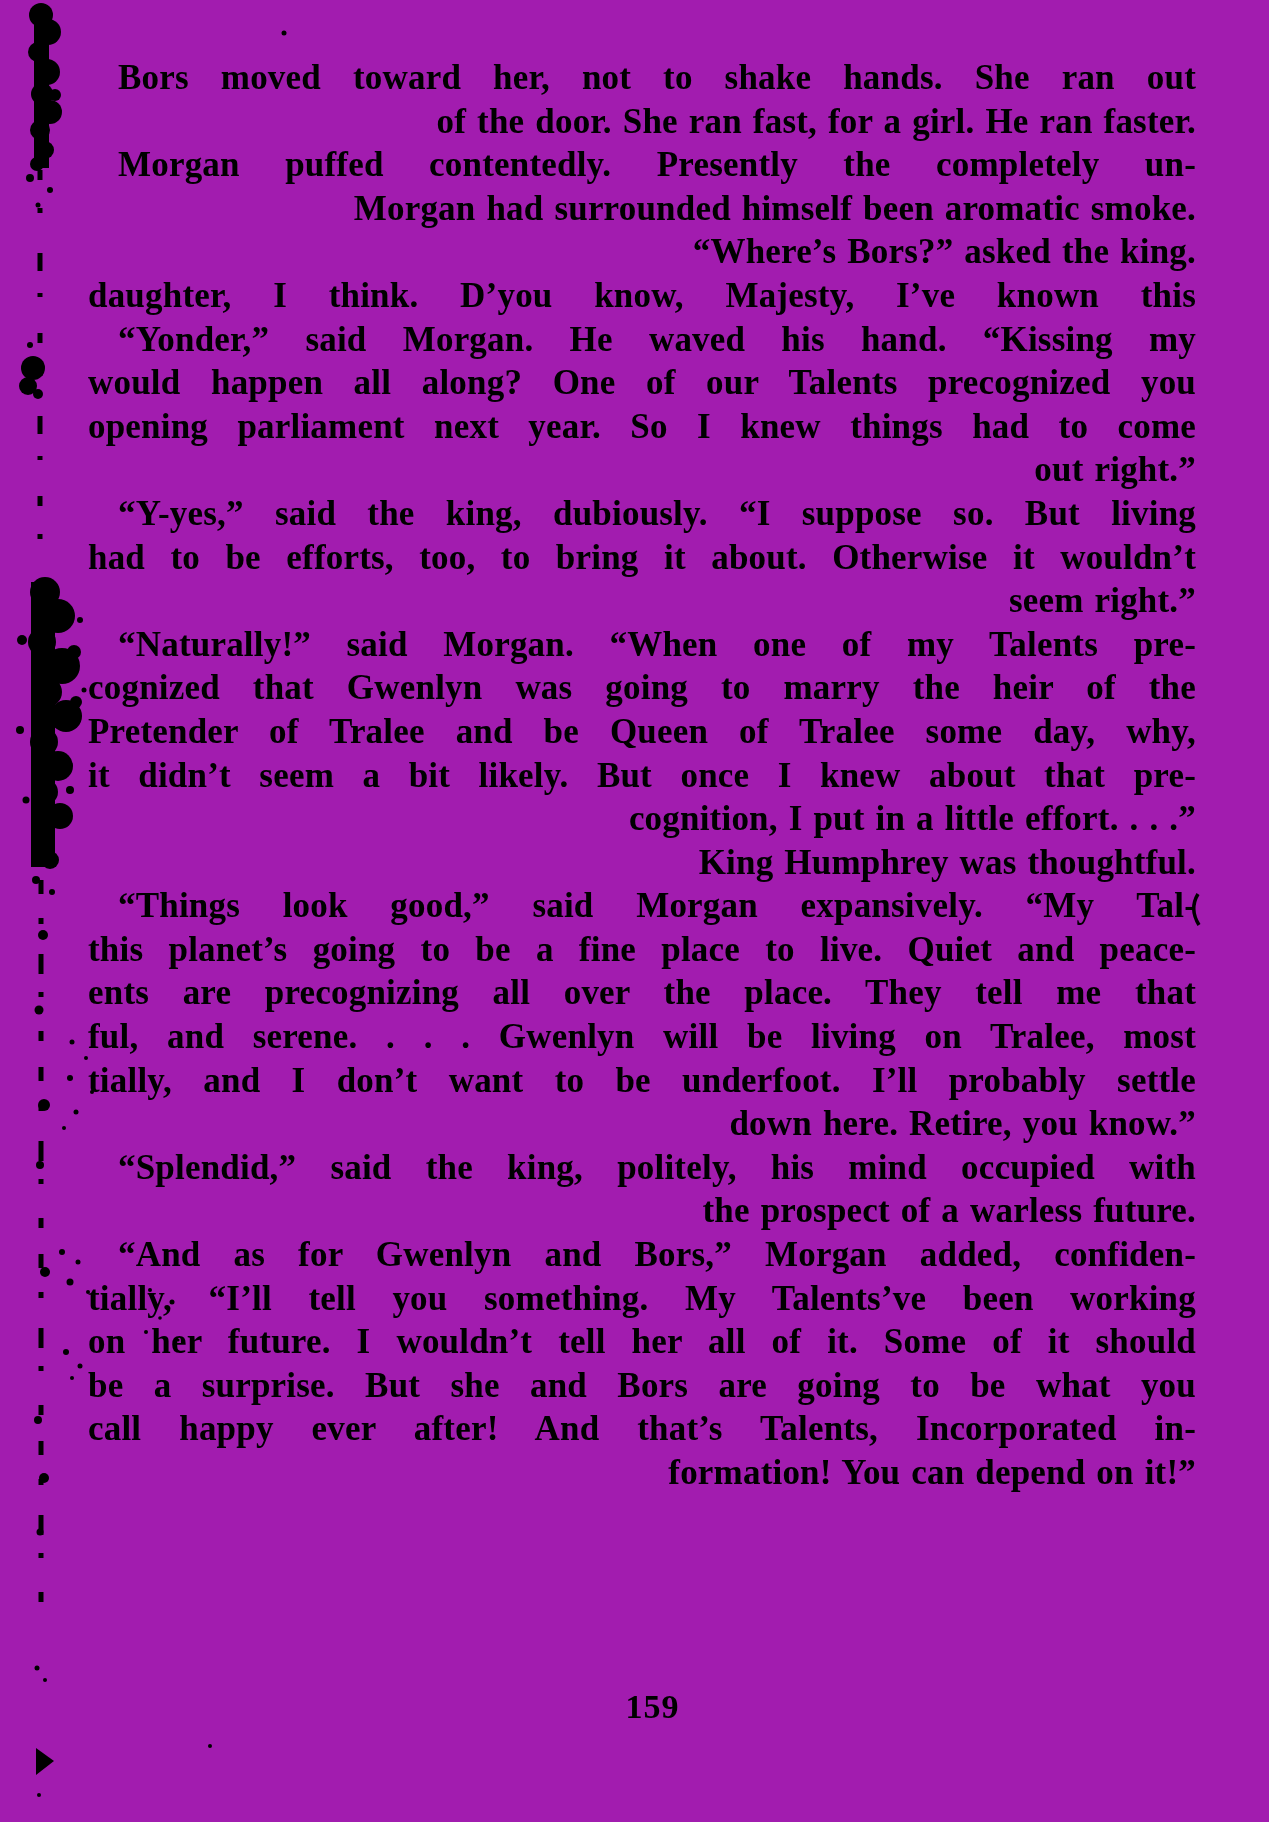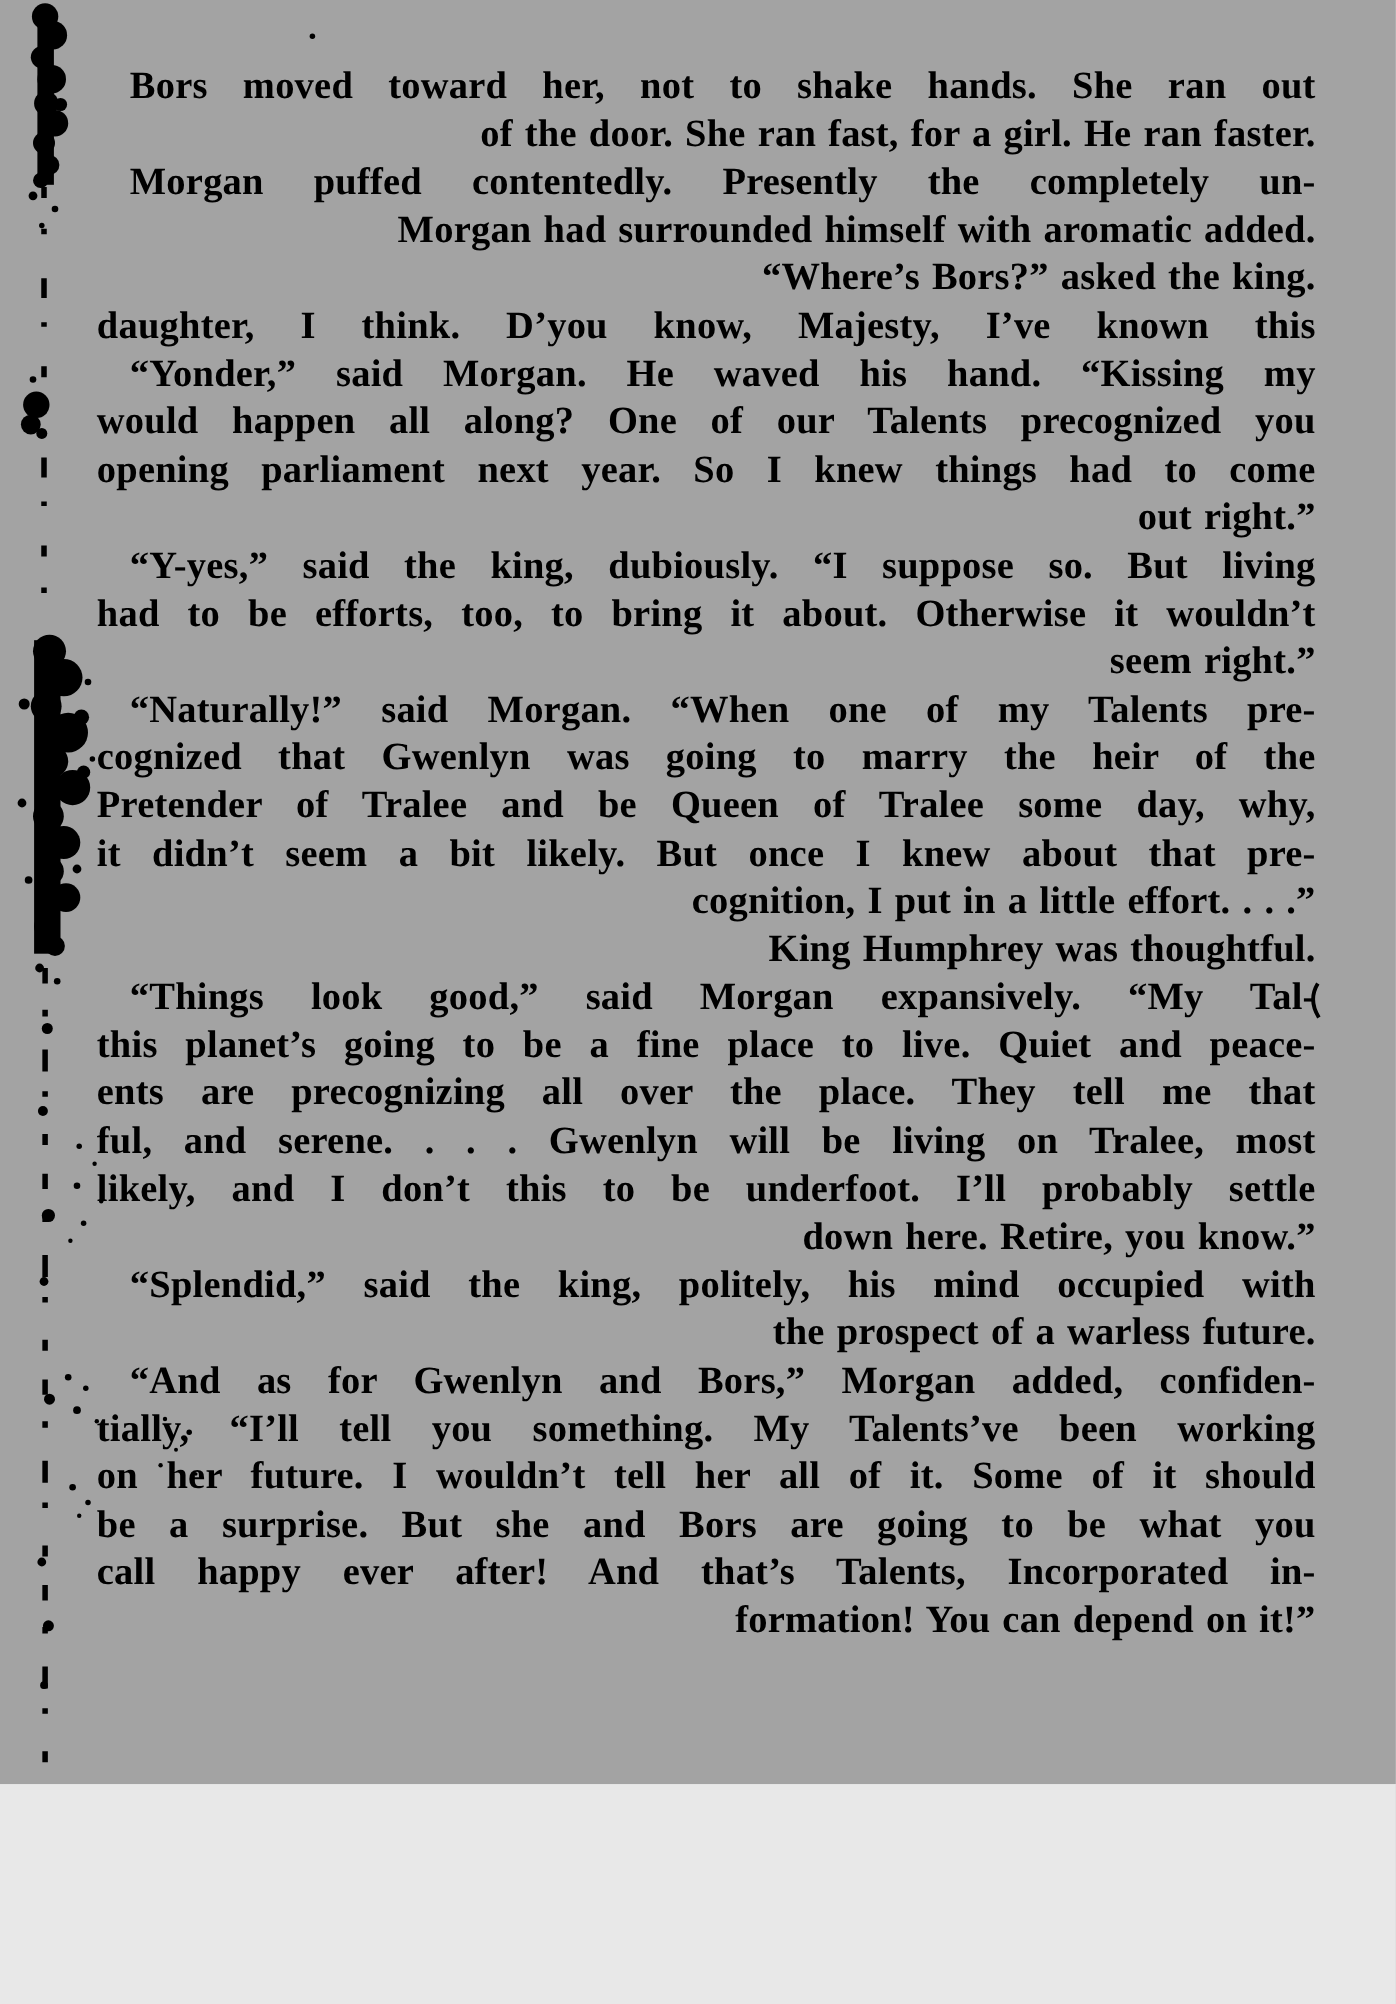--- a/index.html
+++ b/index.html
@@ -1,19 +1,19 @@
 <!DOCTYPE html>
 <html><head>
 <meta charset="utf-8">
 <style>
   html,body{margin:0;padding:0;background:#e8e8e8;}
   .page{
     position:relative;
-    width:1269px;height:1622px;
-    background:#a3a3a3;
+    width:1269px;height:1822px;
+    background:#a21caf;
     overflow:hidden;
     font-family:"Liberation Serif","DejaVu Serif",serif;
     color:#000;
     margin:0 auto;
   }
   .text-block{
     position:absolute;
     left:88px;top:56px;
     width:1108px;
   }
@@ -150,41 +150,41 @@
       <polygon points="36,1748 54,1761 36,1775"></polygon>
       <circle cx="39" cy="1795" r="2"></circle>
       <circle cx="210" cy="1746" r="2"></circle>
     </g>
   </svg>
 
   <div class="text-block">
       <div class="line indent j">Bors moved toward her, not to shake hands. She ran out</div>
       <div class="line last">of the door. She ran fast, for a girl. He ran faster.</div>
       <div class="line indent j">Morgan puffed contentedly. Presently the completely un-</div>
-      <div class="line last">Morgan had surrounded himself with aromatic added.</div>
+      <div class="line last">Morgan had surrounded himself been aromatic smoke.</div>
       <div class="line indent last">“Where’s Bors?” asked the king.</div>
       <div class="line j">daughter, I think. D’you know, Majesty, I’ve known this</div>
       <div class="line indent j">“Yonder,” said Morgan. He waved his hand. “Kissing my</div>
       <div class="line j">would happen all along? One of our Talents precognized you</div>
       <div class="line j">opening parliament next year. So I knew things had to come</div>
       <div class="line last">out right.”</div>
       <div class="line indent j">“Y-yes,” said the king, dubiously. “I suppose so. But living</div>
       <div class="line j">had to be efforts, too, to bring it about. Otherwise it wouldn’t</div>
       <div class="line last">seem right.”</div>
       <div class="line indent j">“Naturally!” said Morgan. “When one of my Talents pre-</div>
       <div class="line j">cognized that Gwenlyn was going to marry the heir of the</div>
       <div class="line j">Pretender of Tralee and be Queen of Tralee some day, why,</div>
       <div class="line j">it didn’t seem a bit likely. But once I knew about that pre-</div>
       <div class="line last">cognition, I put in a little effort. . . .”</div>
       <div class="line indent last">King Humphrey was thoughtful.</div>
       <div class="line indent j">“Things look good,” said Morgan expansively. “My Tal-</div>
       <div class="line j">this planet’s going to be a fine place to live. Quiet and peace-</div>
       <div class="line j">ents are precognizing all over the place. They tell me that</div>
       <div class="line j">ful, and serene. . . . Gwenlyn will be living on Tralee, most</div>
-      <div class="line j">likely, and I don’t this to be underfoot. I’ll probably settle</div>
+      <div class="line j">tially, and I don’t want to be underfoot. I’ll probably settle</div>
       <div class="line last">down here. Retire, you know.”</div>
       <div class="line indent j">“Splendid,” said the king, politely, his mind occupied with</div>
       <div class="line last">the prospect of a warless future.</div>
       <div class="line indent j">“And as for Gwenlyn and Bors,” Morgan added, confiden-</div>
       <div class="line j">tially, “I’ll tell you something. My Talents’ve been working</div>
       <div class="line j">on her future. I wouldn’t tell her all of it. Some of it should</div>
       <div class="line j">be a surprise. But she and Bors are going to be what you</div>
       <div class="line j">call happy ever after! And that’s Talents, Incorporated in-</div>
       <div class="line last">formation! You can depend on it!”</div>
     </div>

